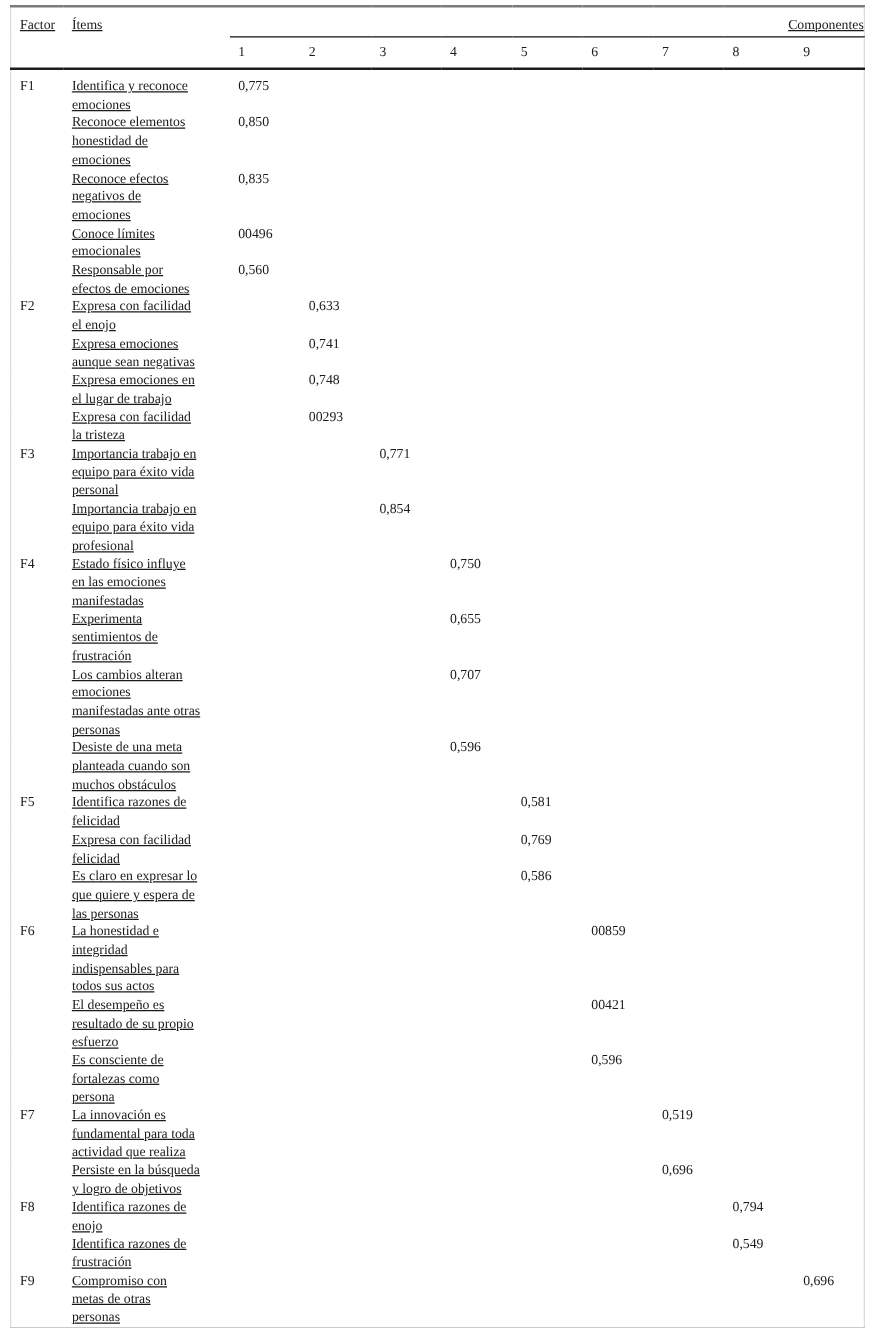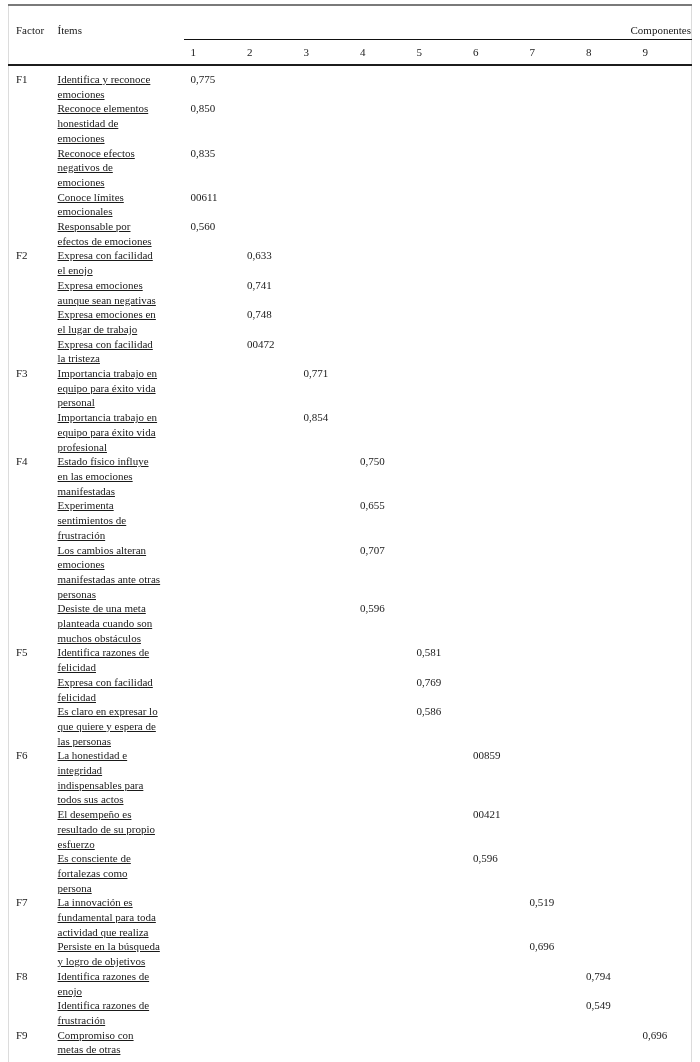--- a/index.html
+++ b/index.html
@@ -25,23 +25,24 @@
     border-right: 1px solid #dcdcdc;
     border-bottom: 3px solid #2a2a2a;
   }
   th {
     font-weight: normal;
     text-align: left;
     padding: 0;
   }
   thead tr.titles th {
     vertical-align: top;
-    padding-top: 18px;
+    padding-top: 8px;
     height: 15px;
     line-height: 13px;
+    text-decoration: underline;
   }
   th.factor-h, th.items-h { padding-left: 7px; }
   th.comp-h {
     text-align: right;
     border-bottom: 1.5px solid #111111;
   }
   thead tr.nums th {
     height: 24px;
     vertical-align: middle;
     padding-left: 7px;
@@ -141,21 +142,21 @@
           <td class="val"></td>
           <td class="val"></td>
           <td class="val"></td>
           <td class="val"></td>
           <td class="val"></td>
         </tr>
         <tr>
           <td class="factor"></td>
           <td class="item">Conoce límites
 emocionales</td>
-          <td class="val">00611</td>
+          <td class="val">00496</td>
           <td class="val"></td>
           <td class="val"></td>
           <td class="val"></td>
           <td class="val"></td>
           <td class="val"></td>
           <td class="val"></td>
           <td class="val"></td>
           <td class="val"></td>
         </tr>
         <tr>
@@ -212,21 +213,21 @@
           <td class="val"></td>
           <td class="val"></td>
           <td class="val"></td>
           <td class="val"></td>
         </tr>
         <tr>
           <td class="factor"></td>
           <td class="item">Expresa con facilidad
 la tristeza</td>
           <td class="val"></td>
-          <td class="val">00472</td>
+          <td class="val">00293</td>
           <td class="val"></td>
           <td class="val"></td>
           <td class="val"></td>
           <td class="val"></td>
           <td class="val"></td>
           <td class="val"></td>
           <td class="val"></td>
         </tr>
         <tr>
           <td class="factor">F3</td>

